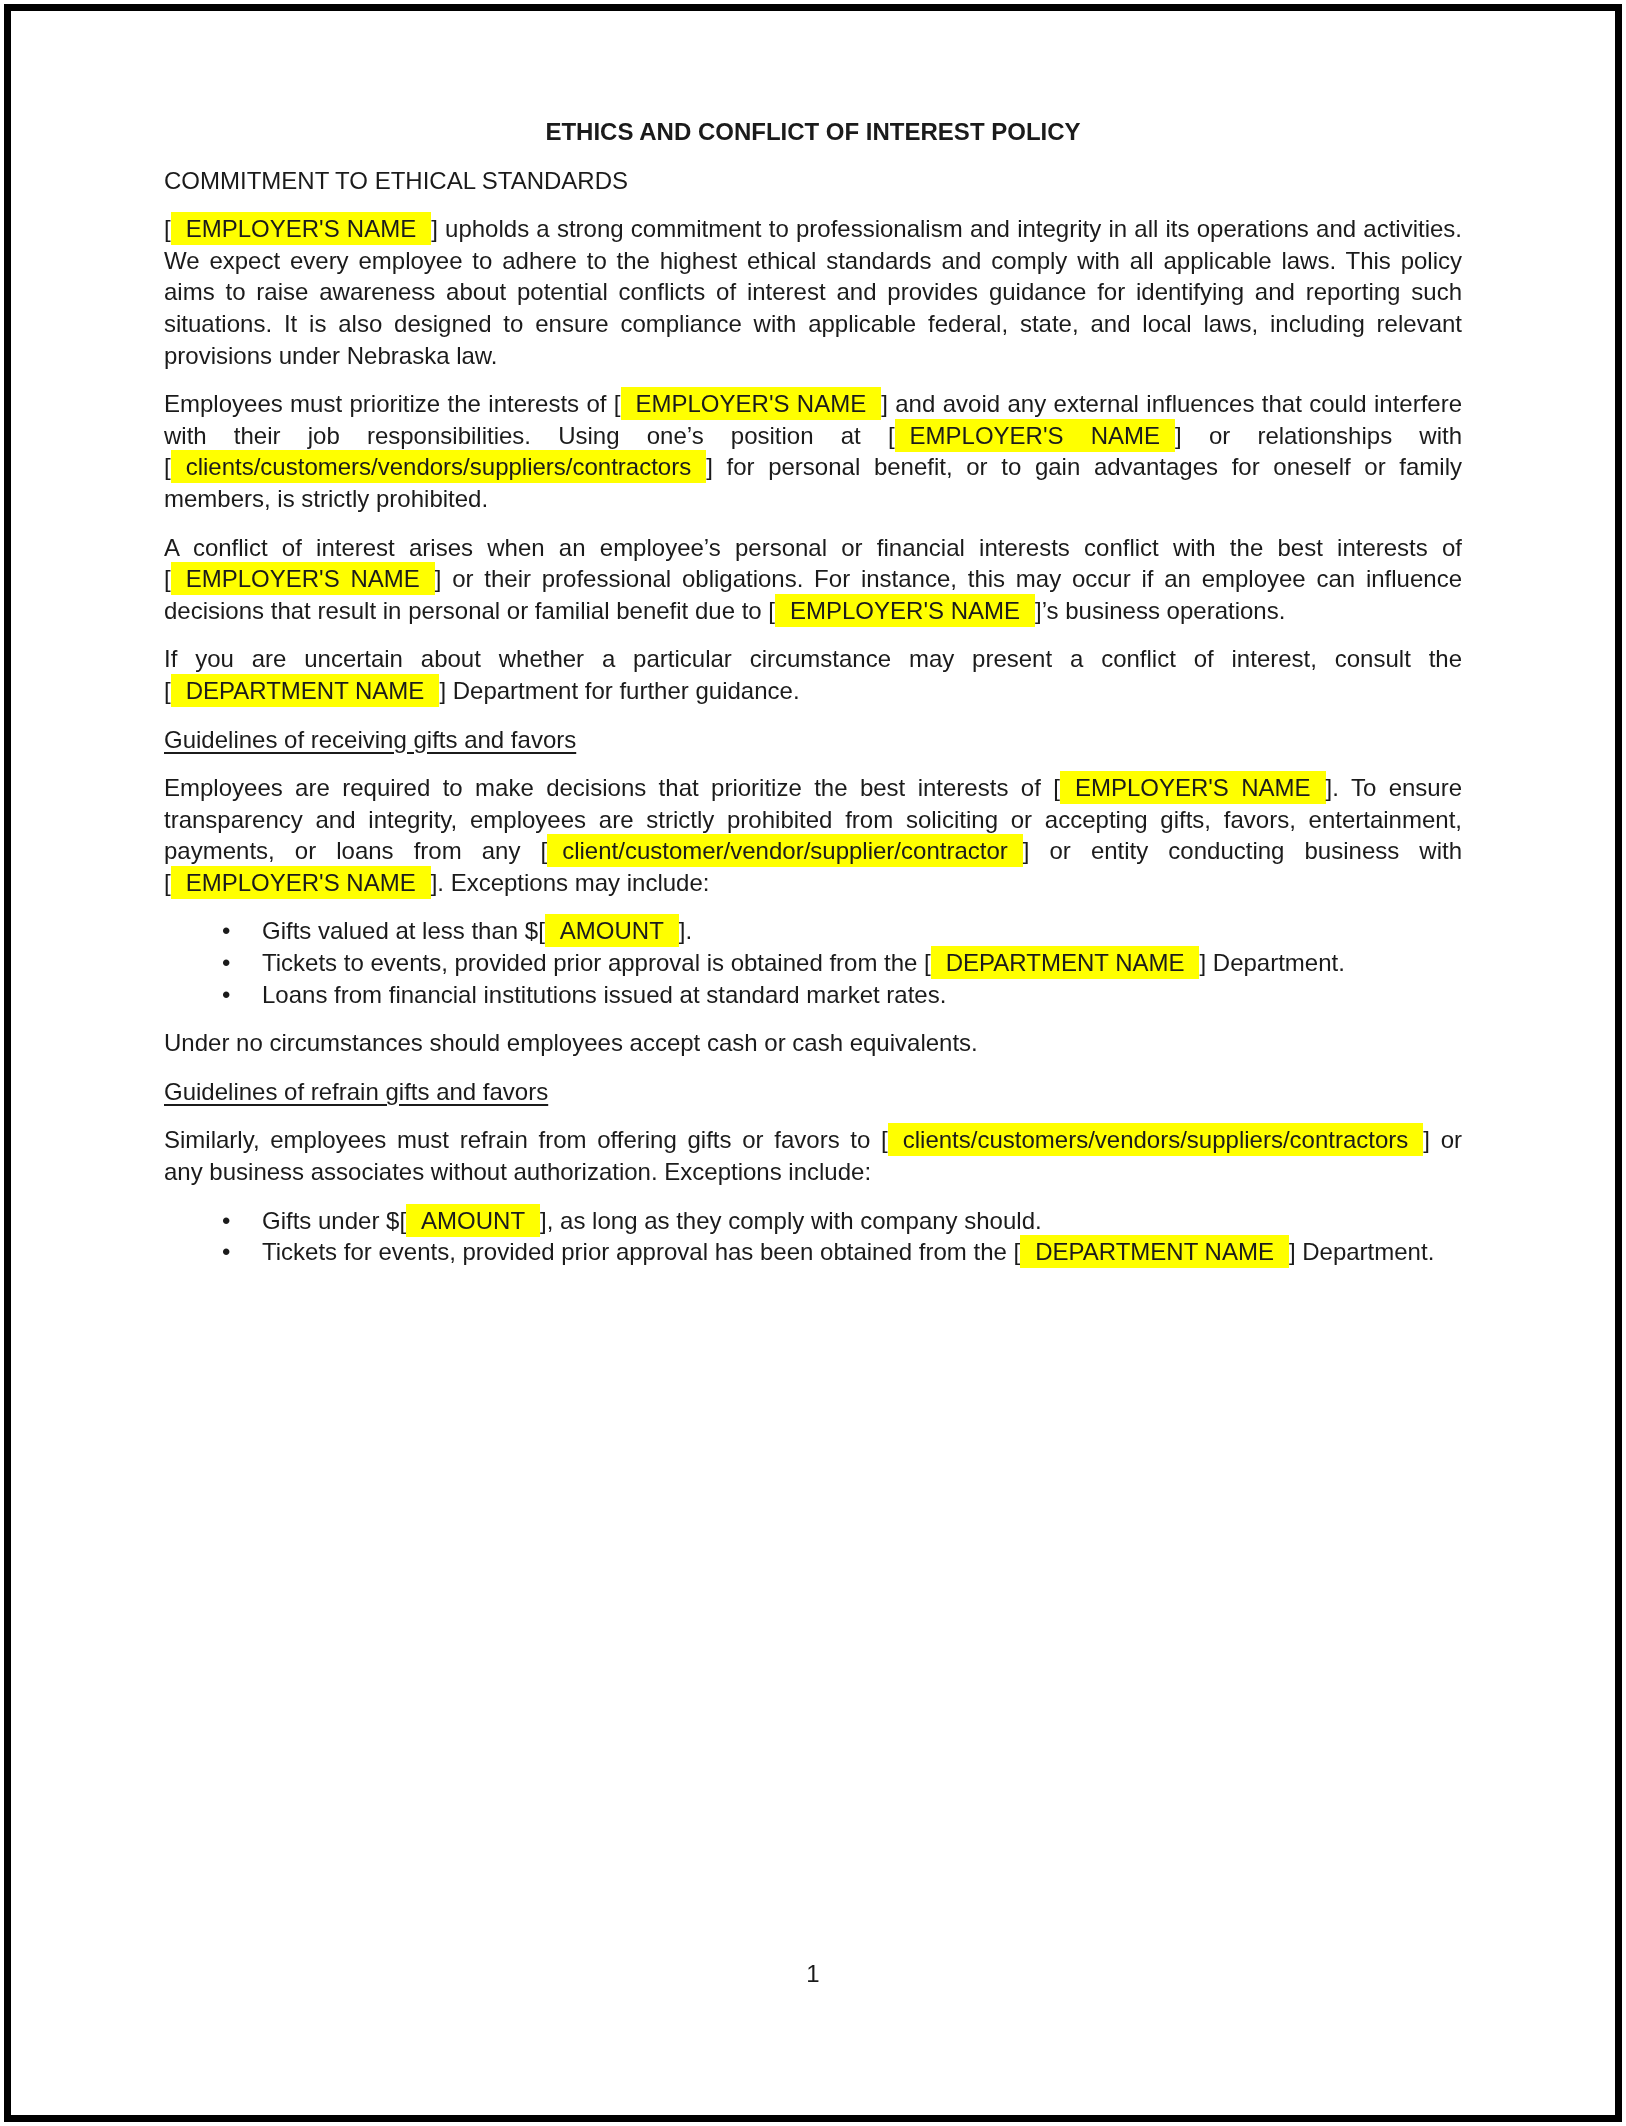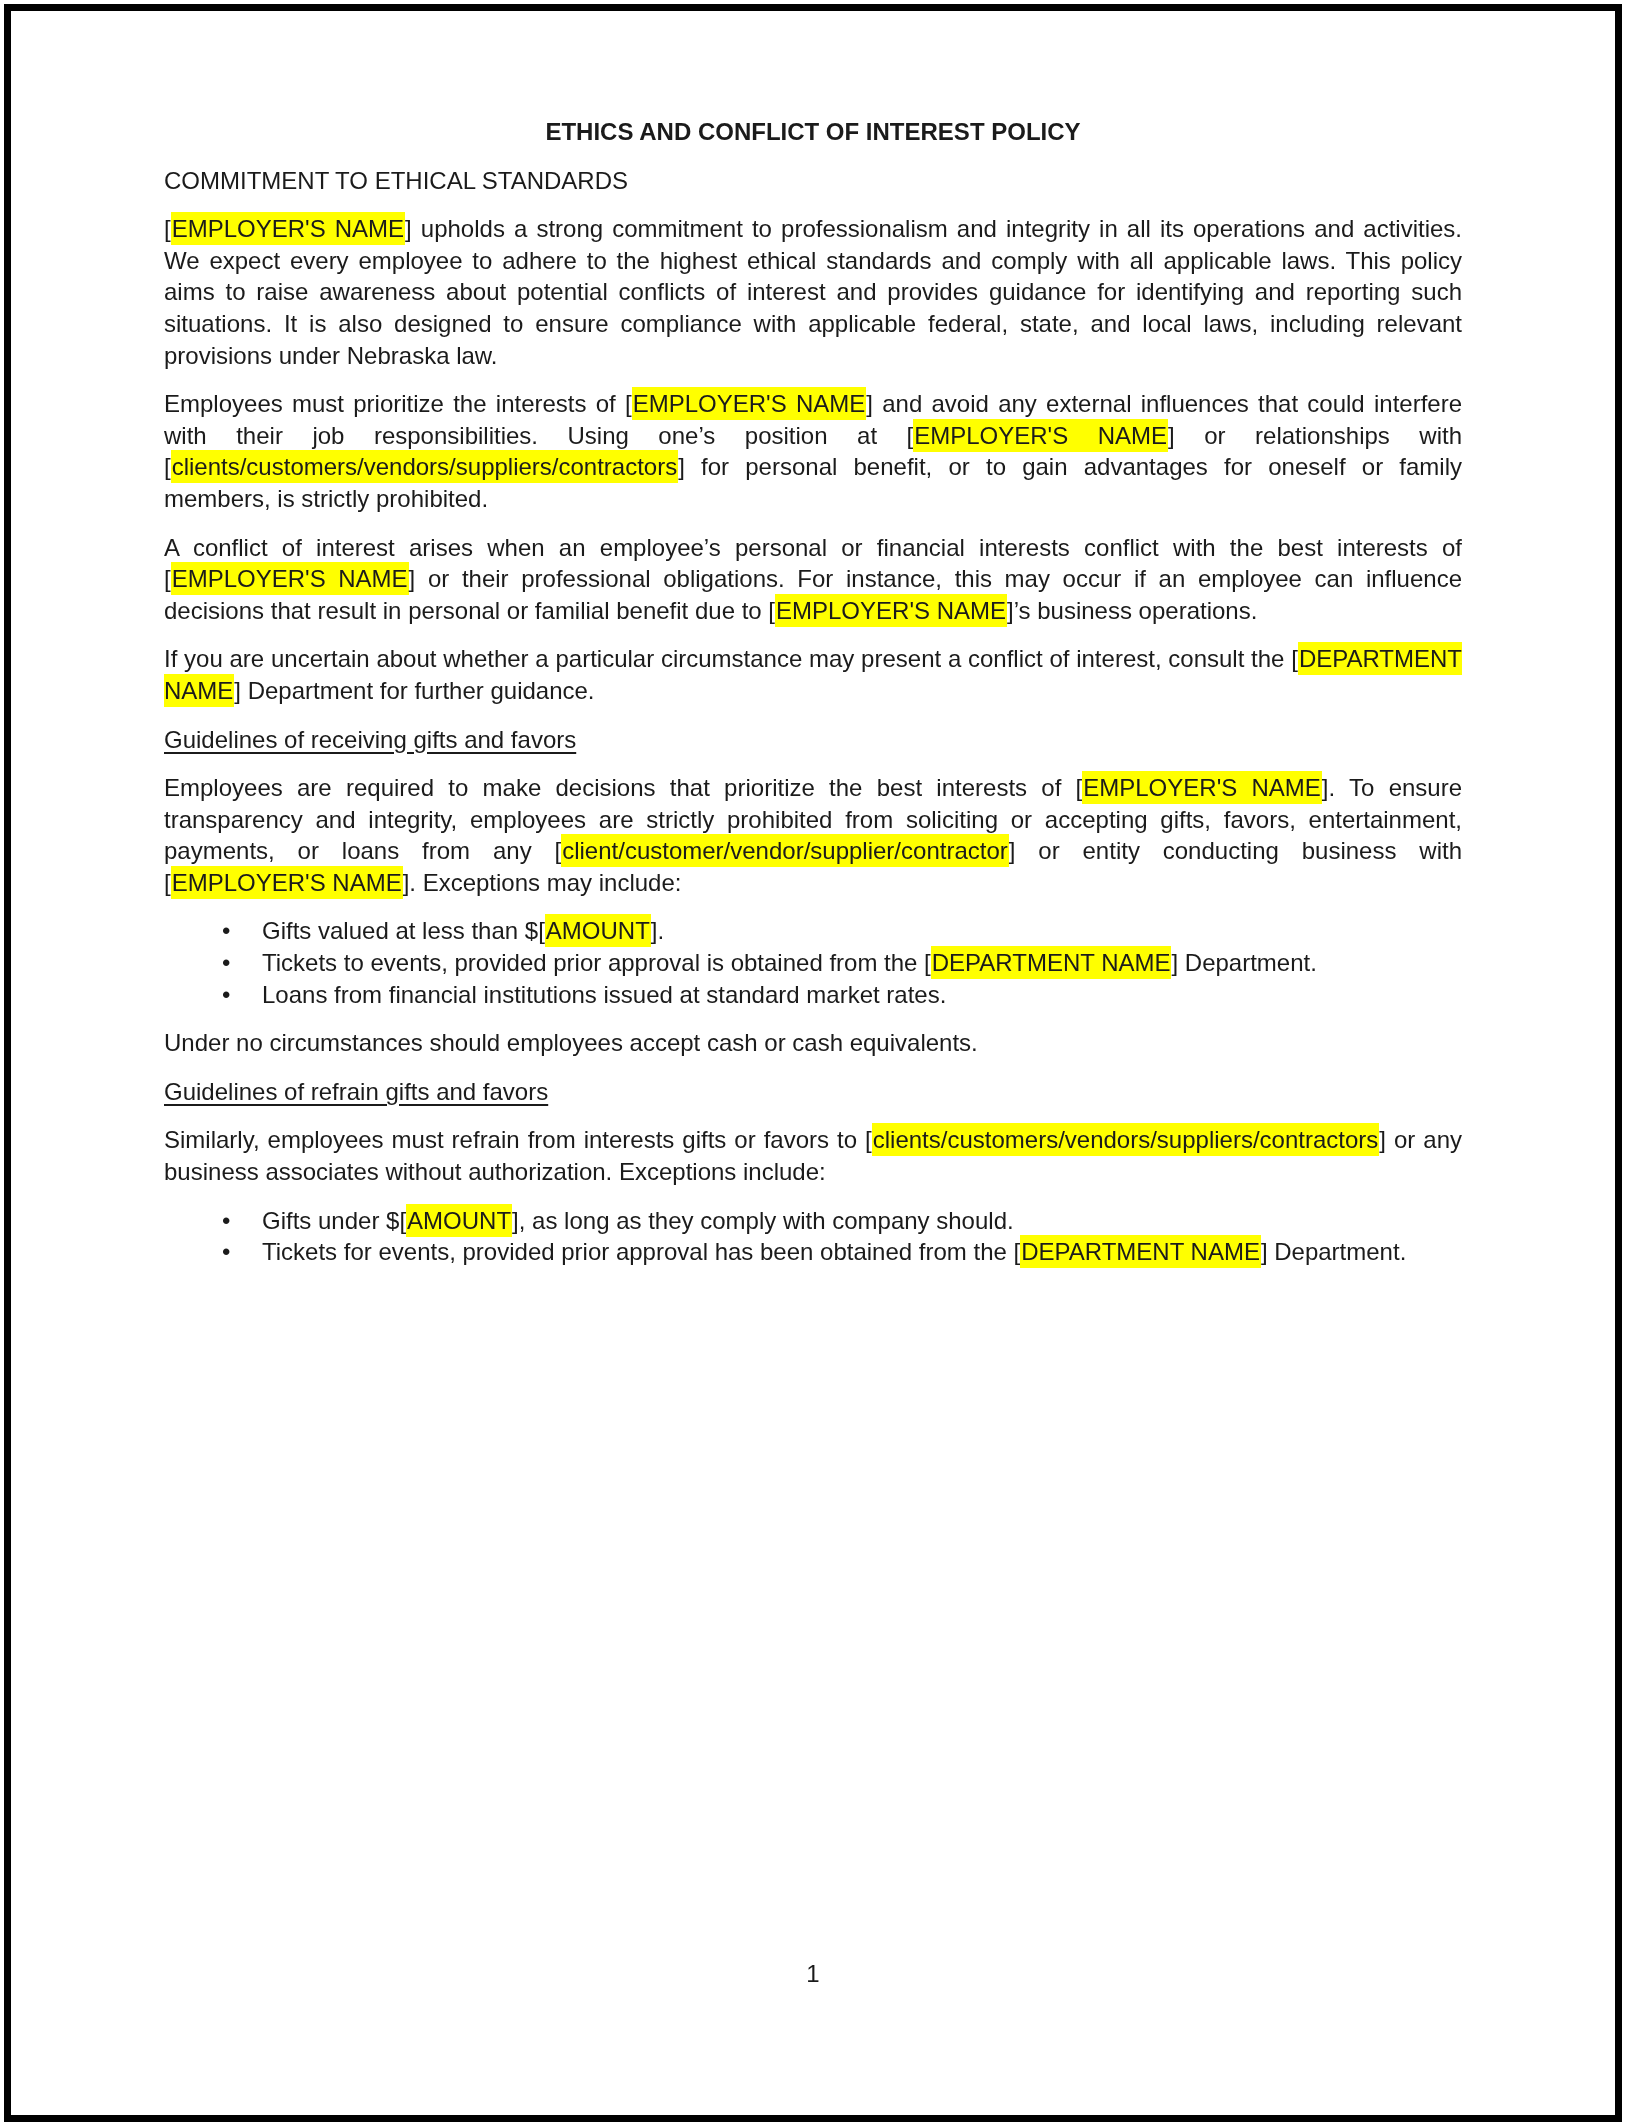--- a/index.html
+++ b/index.html
@@ -56,21 +56,21 @@
     line-height: 31.6px;
     text-align: justify;
   }
   ul.bullets li .marker {
     position: absolute;
     left: 58px;
     top: 0;
   }
   .hl {
     background: var(--hl, #ffff00);
-    padding: 3px 1px;
+    padding: 3px 15px;
   }
   .footer {
     position: absolute;
     left: 0;
     right: 0;
     top: 1958px;
     text-align: center;
     font-size: 24px;
     line-height: 31.6px;
   }
@@ -89,20 +89,20 @@
       <p class="para"><span>If you are uncertain about whether a particular circumstance may present a conflict of interest, consult the [</span><span class="hl">DEPARTMENT NAME</span><span>] Department for further guidance.</span></p>
       <p class="subheading"><span>Guidelines of receiving gifts and favors</span></p>
       <p class="para"><span>Employees are required to make decisions that prioritize the best interests of [</span><span class="hl">EMPLOYER'S NAME</span><span>]. To ensure transparency and integrity, employees are strictly prohibited from soliciting or accepting gifts, favors, entertainment, payments, or loans from any [</span><span class="hl">client/customer/vendor/supplier/contractor</span><span>] or entity conducting business with [</span><span class="hl">EMPLOYER'S NAME</span><span>]. Exceptions may include:</span></p>
       <ul class="bullets">
         <li><span class="marker">•</span><span>Gifts valued at less than $[</span><span class="hl">AMOUNT</span><span>].</span></li>
         <li><span class="marker">•</span><span>Tickets to events, provided prior approval is obtained from the [</span><span class="hl">DEPARTMENT NAME</span><span>] Department.</span></li>
         <li><span class="marker">•</span><span>Loans from financial institutions issued at standard market rates.</span></li>
       </ul>
       <p class="para"><span>Under no circumstances should employees accept cash or cash equivalents.</span></p>
       <p class="subheading"><span>Guidelines of refrain gifts and favors</span></p>
-      <p class="para"><span>Similarly, employees must refrain from interests gifts or favors to [</span><span class="hl">clients/customers/vendors/suppliers/contractors</span><span>] or any business associates without authorization. Exceptions include:</span></p>
+      <p class="para"><span>Similarly, employees must refrain from offering gifts or favors to [</span><span class="hl">clients/customers/vendors/suppliers/contractors</span><span>] or any business associates without authorization. Exceptions include:</span></p>
       <ul class="bullets">
         <li><span class="marker">•</span><span>Gifts under $[</span><span class="hl">AMOUNT</span><span>], as long as they comply with company should.</span></li>
         <li><span class="marker">•</span><span>Tickets for events, provided prior approval has been obtained from the [</span><span class="hl">DEPARTMENT NAME</span><span>] Department.</span></li>
       </ul>
     </div>
   <div class="footer">1</div>
 </div>
 
 </body></html>

